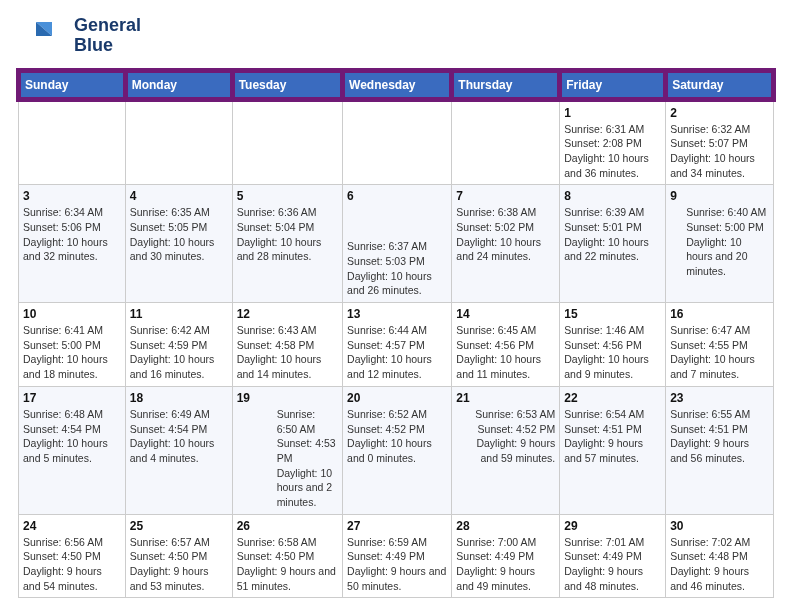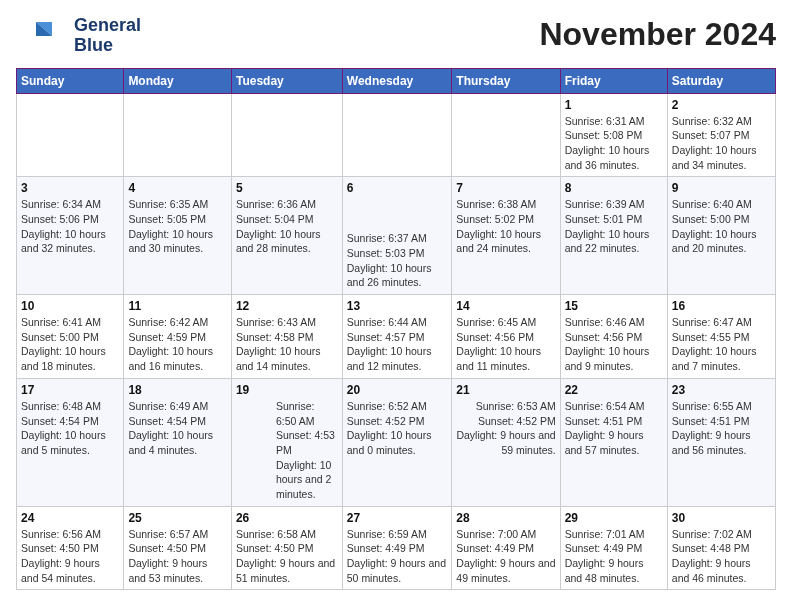--- a/index.html
+++ b/index.html
@@ -47,21 +47,21 @@
       width: 100%;
       border-collapse: collapse;
       font-size: 11px;
     }
     .calendar th {
       background: #3a6bbf;
       color: #fff;
       padding: 5px 4px;
       text-align: left;
       font-size: 12px;
-      border: 1px solid #701a75;
+      border: 5px solid #701a75;
     }
     .calendar td {
       border: 1px solid #ccc;
       vertical-align: top;
       padding: 4px;
       width: 113px;
       min-height: 80px;
       background: #fff;
     }
     .calendar tr:nth-child(even) td {
@@ -91,21 +91,20 @@
       <rect x="0" y="0" width="36" height="36" fill="white"></rect>
       <polygon points="20,4 36,4 36,18" fill="#4a90d9"></polygon>
       <polygon points="20,4 36,18 20,18" fill="#2a6ab0"></polygon>
     </svg>
     <div class="logo-text">
       <div>General</div>
       <div>Blue</div>
     </div>
   </div>
   <div class="title-section">
-    <div class="month-title">November 2024</div>
   </div>
 </div>
 
 <table class="calendar">
   <thead>
     <tr>
     <th>Sunday</th>
         <th>Monday</th>
         <th>Tuesday</th>
         <th>Wednesday</th>
@@ -117,21 +116,21 @@
   <tbody id="calendar-body">
   <tr>
         <td class="empty-cell"></td>
         <td class="empty-cell"></td>
         <td class="empty-cell"></td>
         <td class="empty-cell"></td>
         <td class="empty-cell"></td>
         <td>
           <div class="day-number">1</div>
           <div class="day-info" style="white-space: pre-line;">Sunrise: 6:31 AM
-Sunset: 5:08 PM
+Sunset: 2:08 PM
 Daylight: 10 hours and 36 minutes.</div>
         </td>
         <td>
           <div class="day-number">2</div>
           <div class="day-info" style="white-space: pre-line;">Sunrise: 6:32 AM
 Sunset: 5:07 PM
 Daylight: 10 hours and 34 minutes.</div>
         </td>
       </tr>
       <tr>
@@ -166,21 +165,21 @@
 Daylight: 10 hours and 24 minutes.</div>
         </td>
         <td>
           <div class="day-number">8</div>
           <div class="day-info" style="white-space: pre-line;">Sunrise: 6:39 AM
 Sunset: 5:01 PM
 Daylight: 10 hours and 22 minutes.</div>
         </td>
         <td>
           <div class="day-number">9</div>
-          <div class="day-info" style="white-space: pre-line;">Sunrise: 6:40 AM
+          <div class="day-info" style="white-space: pre-line; margin-left: 16px;">Sunrise: 6:40 AM
 Sunset: 5:00 PM
 Daylight: 10 hours and 20 minutes.</div>
         </td>
       </tr>
       <tr>
         <td>
           <div class="day-number">10</div>
           <div class="day-info" style="white-space: pre-line;">Sunrise: 6:41 AM
 Sunset: 5:00 PM
 Daylight: 10 hours and 18 minutes.</div>
@@ -204,21 +203,21 @@
 Daylight: 10 hours and 12 minutes.</div>
         </td>
         <td>
           <div class="day-number">14</div>
           <div class="day-info" style="white-space: pre-line;">Sunrise: 6:45 AM
 Sunset: 4:56 PM
 Daylight: 10 hours and 11 minutes.</div>
         </td>
         <td>
           <div class="day-number">15</div>
-          <div class="day-info" style="white-space: pre-line;">Sunrise: 6:46 AM
+          <div class="day-info" style="white-space: pre-line;">Sunrise: 1:46 AM
 Sunset: 4:56 PM
 Daylight: 10 hours and 9 minutes.</div>
         </td>
         <td>
           <div class="day-number">16</div>
           <div class="day-info" style="white-space: pre-line;">Sunrise: 6:47 AM
 Sunset: 4:55 PM
 Daylight: 10 hours and 7 minutes.</div>
         </td>
       </tr>

